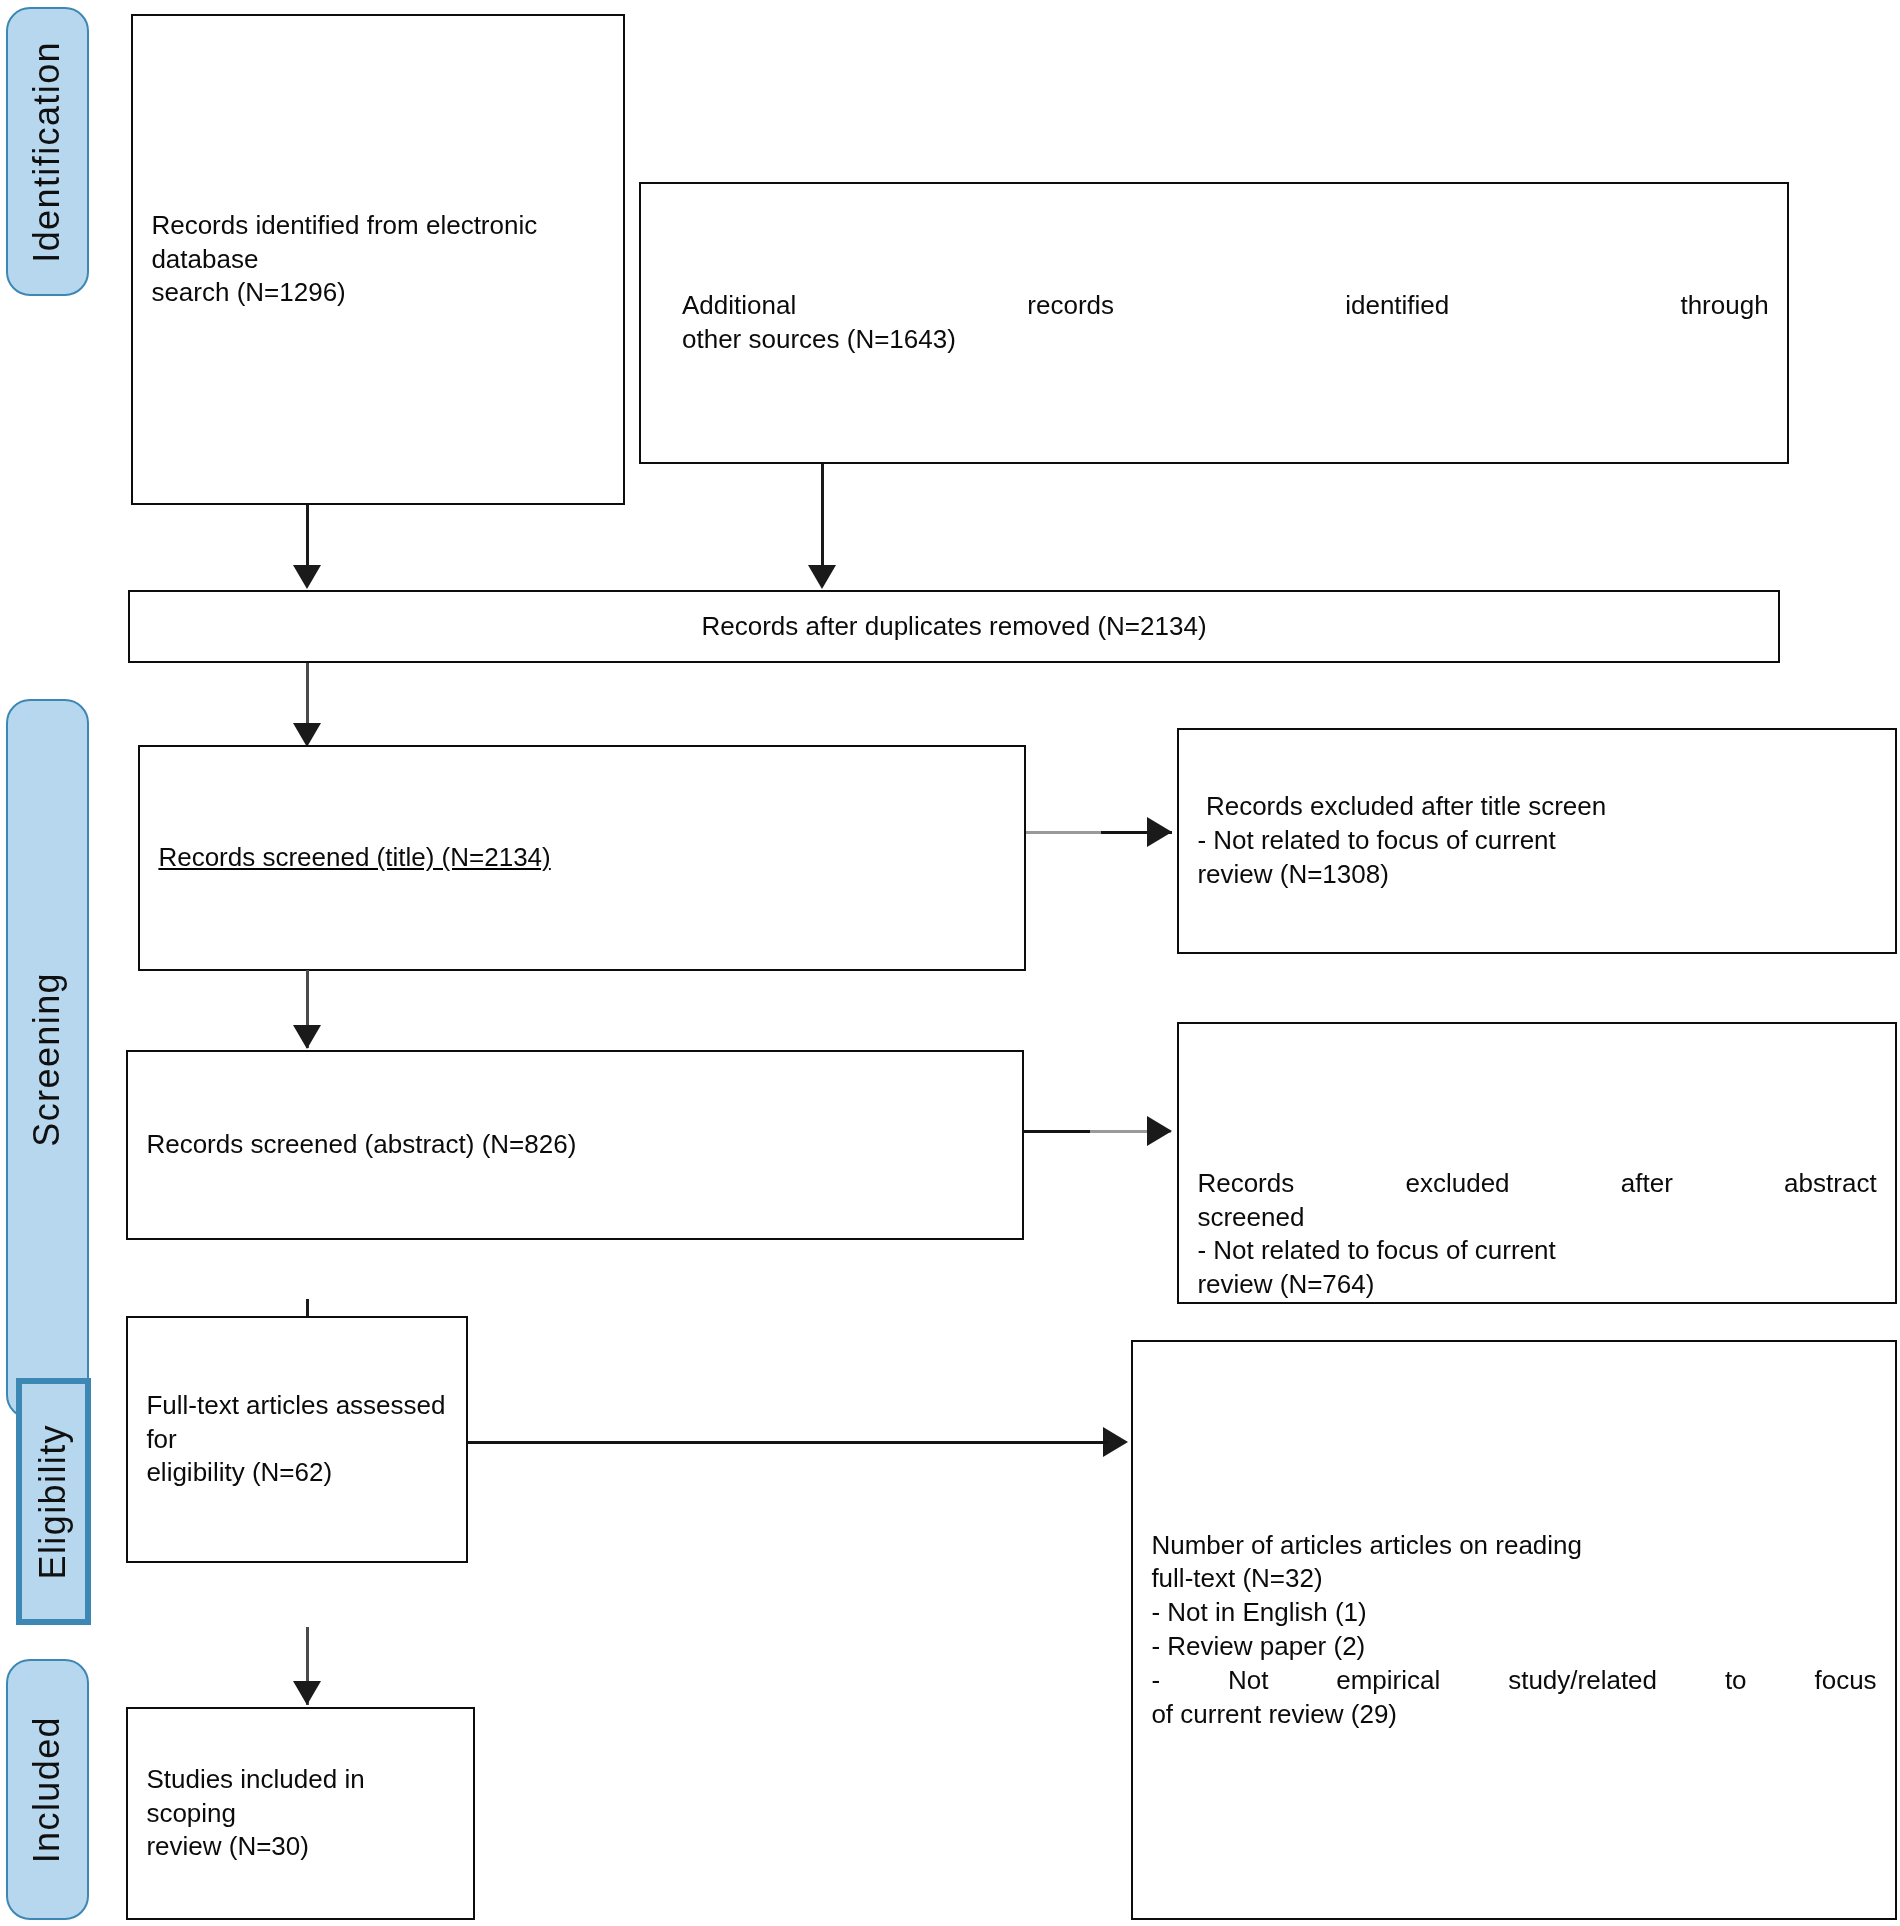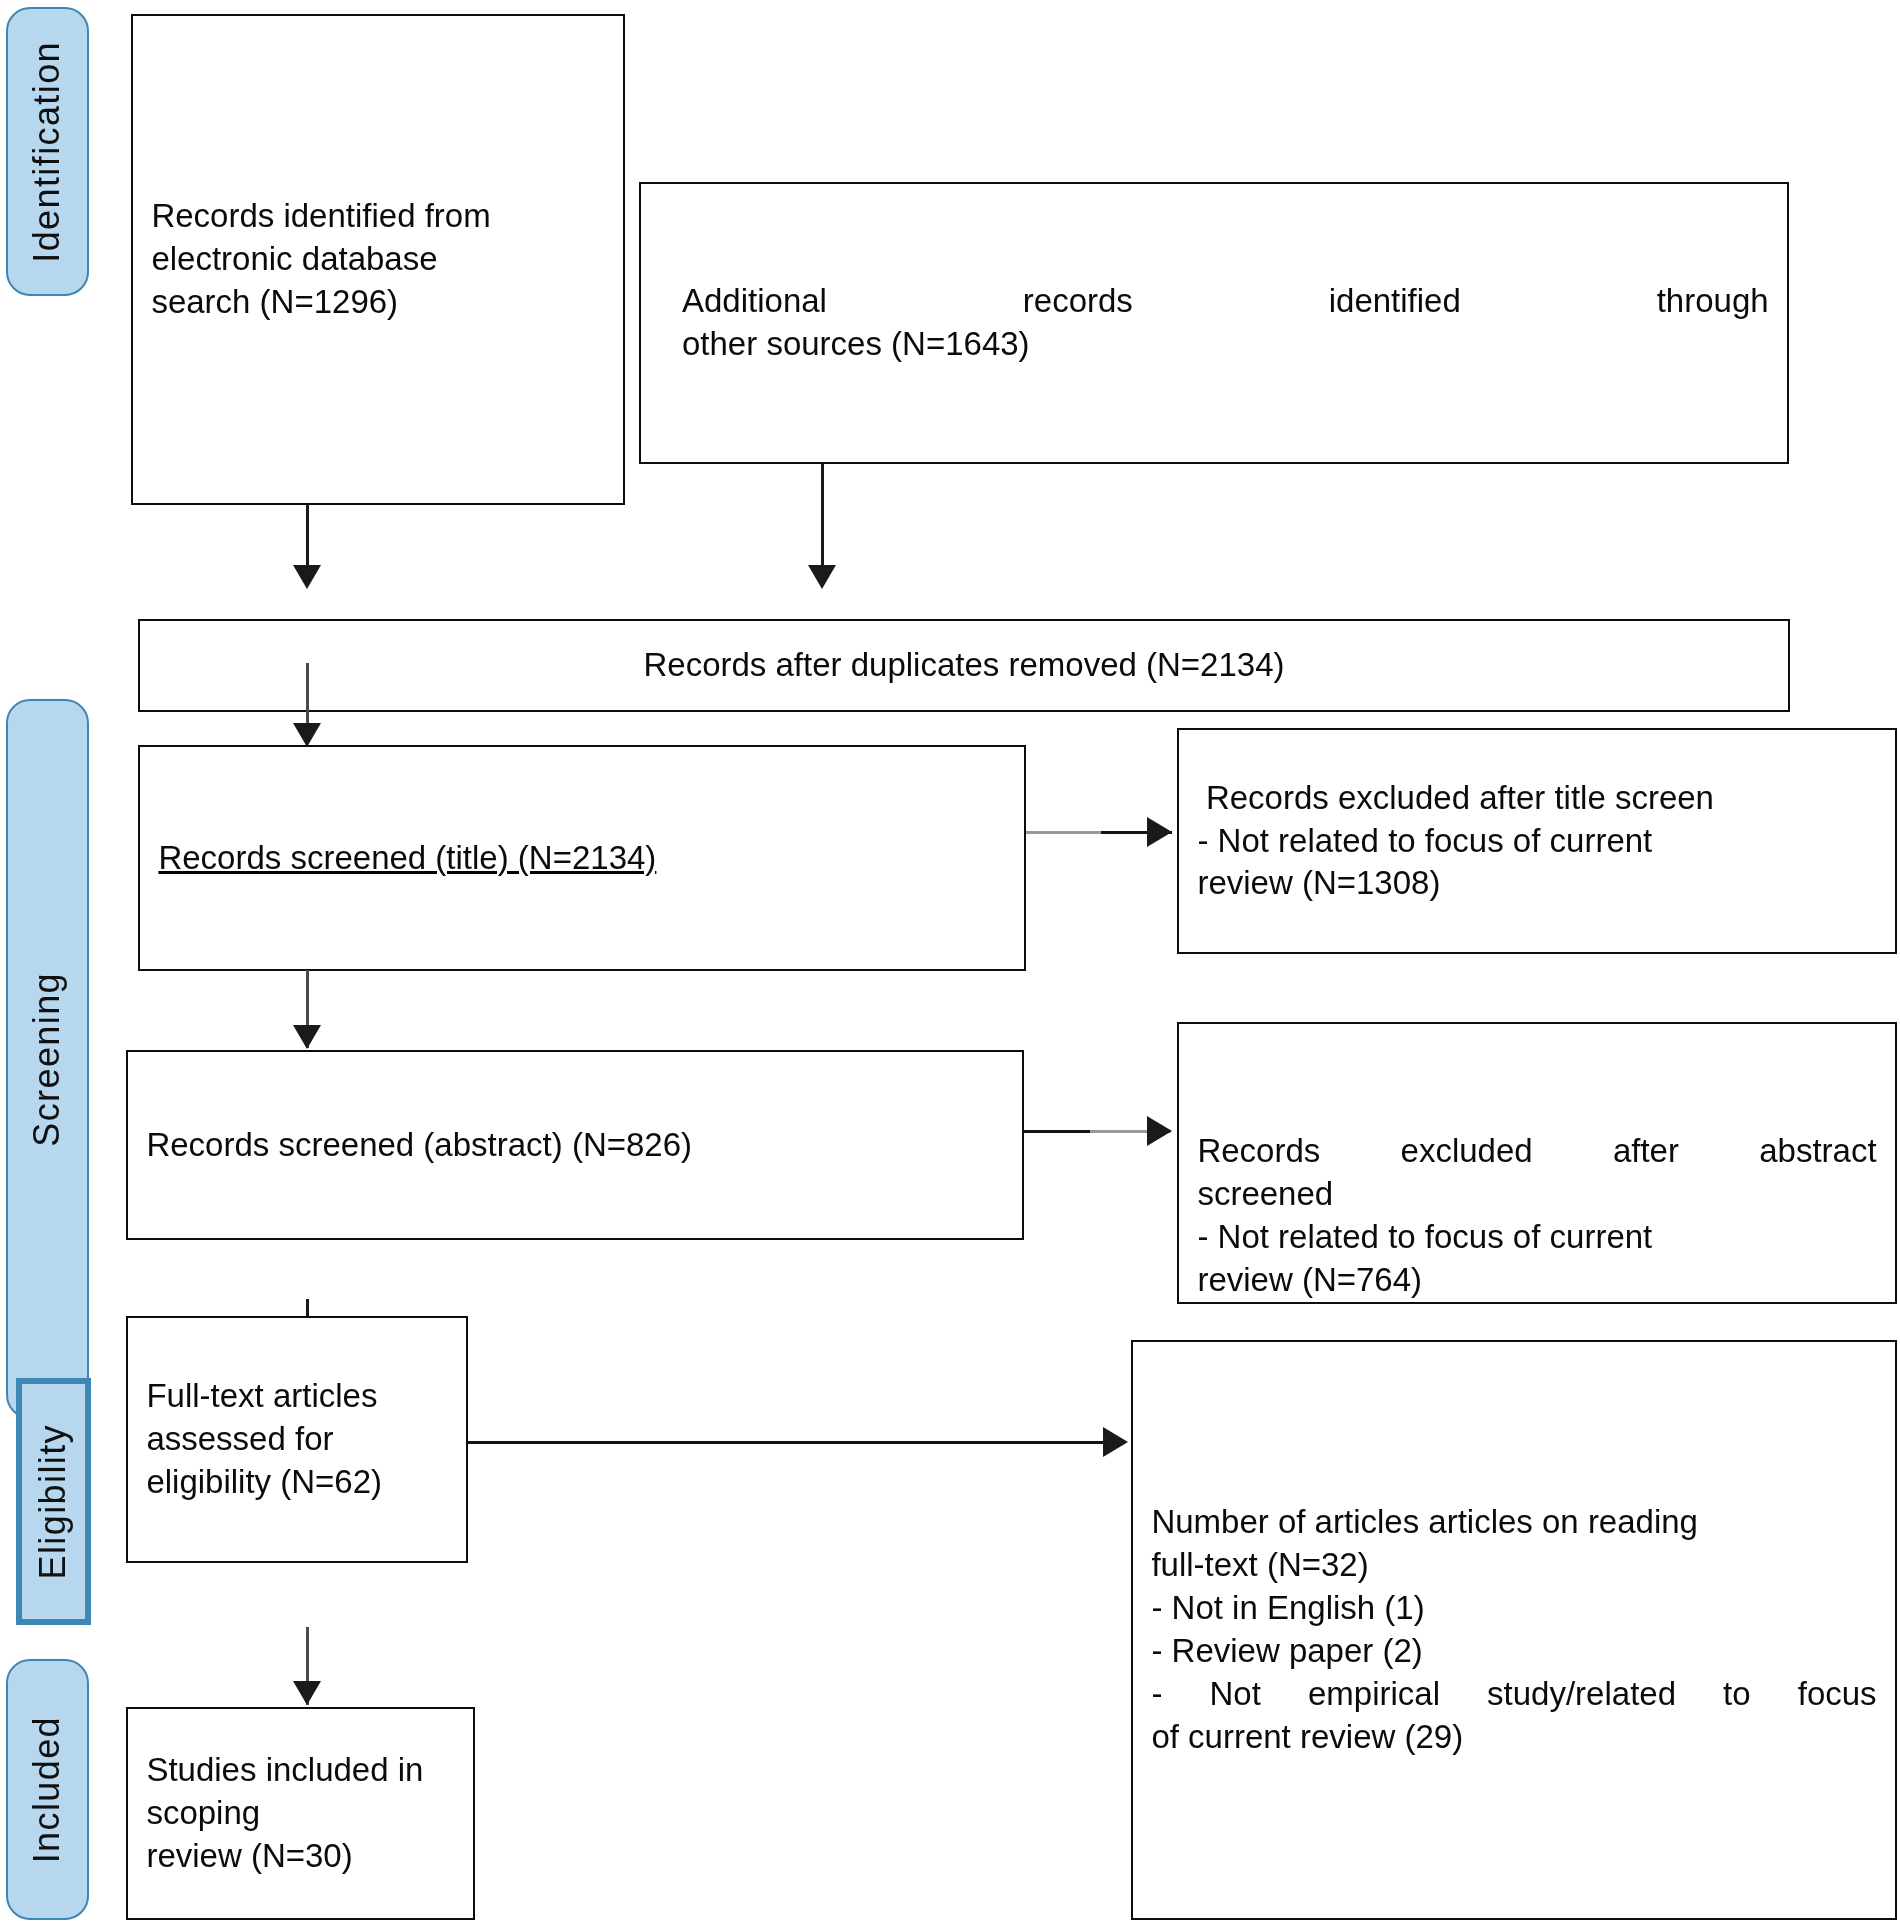--- a/index.html
+++ b/index.html
@@ -52,21 +52,21 @@
   .flow-box {
     position: absolute;
     background: #ffffff;
     border: 2.1px solid #0d0d0d;
     box-sizing: border-box;
     display: flex;
     flex-direction: column;
     justify-content: center;
   }
   .flow-box .txt {
-    font-size: 33px;
+    font-size: 26px;
     line-height: 1.30;
     color: #0b0b0b;
     padding: 0 18.4px;
     font-family: "Liberation Sans", sans-serif;
   }
   .flow-box .txt.justified {
     text-align: justify;
     text-align-last: left;
     padding-left: 41px;
   }
@@ -146,21 +146,21 @@
       <span class="line-block">other sources (N=1643)</span>
     </div>
   </div>
 
   <div class="v-line dark" style="left:306px; top:505px; height:78px;"></div>
   <div class="arrow-down" style="left:293px; top:565px;"></div>
 
   <div class="v-line dark" style="left:821px; top:464px; height:118px;"></div>
   <div class="arrow-down" style="left:808px; top:565px;"></div>
 
-  <div class="flow-box" style="left:138px; top:590px; width:1652px; height:93px;margin-top:29px;">
+  <div class="flow-box" style="left:128px; top:590px; width:1652px; height:73px;">
     <div class="txt center">
       <span class="line-block">Records after duplicates removed (N=2134)</span>
     </div>
   </div>
 
   <div class="v-line" style="left:306px; top:663px; height:78px;"></div>
   <div class="arrow-down" style="left:293px; top:723px;"></div>
 
   <div class="flow-box" style="left:138px; top:745px; width:888px; height:226px;text-decoration:underline;">
     <div class="txt">

